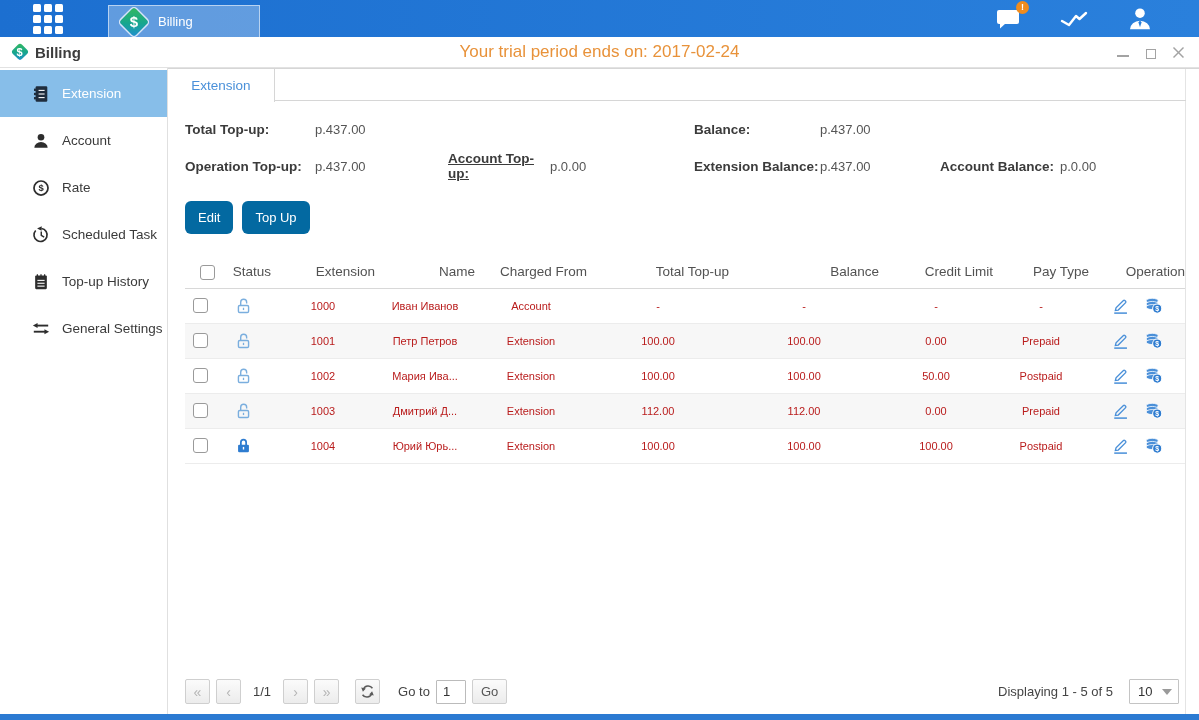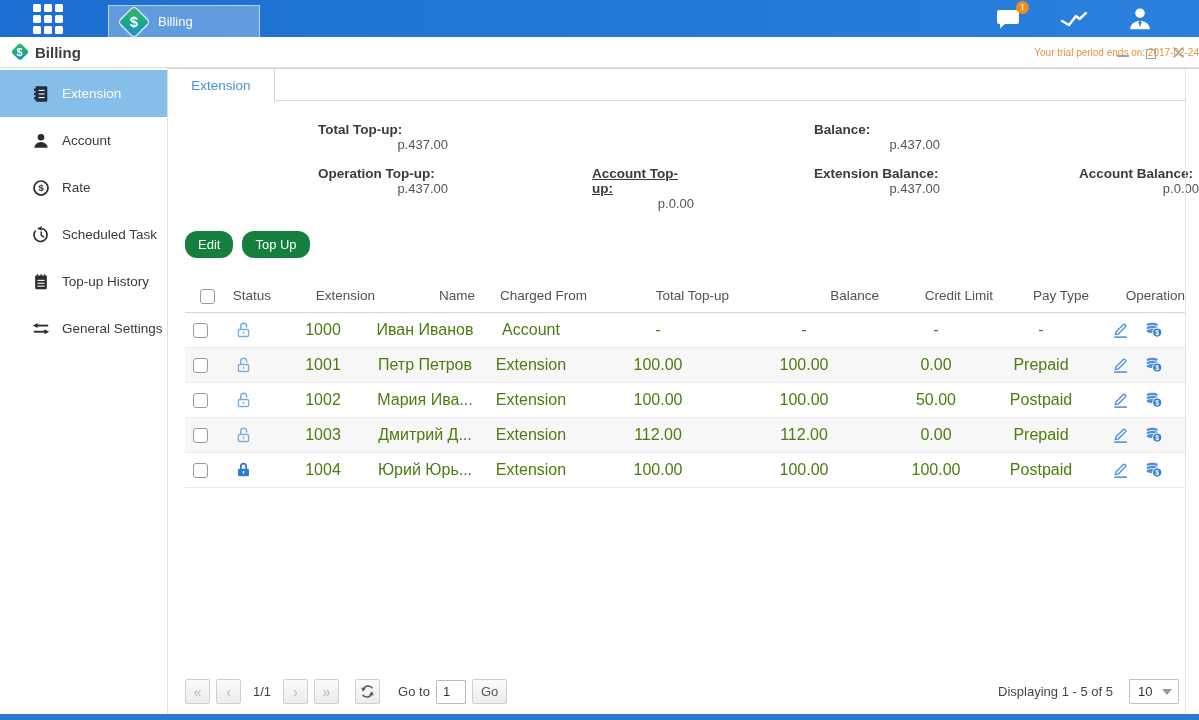--- a/index.html
+++ b/index.html
@@ -46,22 +46,22 @@
     background:#f08c1e; color:#fff; font-size:9px; font-weight:bold;
     display:flex; align-items:center; justify-content:center;
   }
   
   .titlebar{
     height:31px; background:#fff; border-bottom:1px solid #e2e2e2;
     display:flex; align-items:center; position:relative;
   }
   .titlebar .wtitle{ display:flex; align-items:center; gap:6px; margin-left:10px; font-size:15px; font-weight:bold; color:#3d3d3d;}
   .trial{
-    position:absolute; left:0; right:0; text-align:right;
-    color:#e8923a; font-size:10px; pointer-events:none;
+    position:absolute; left:0; right:0; text-align:center;
+    color:#e8923a; font-size:17px; pointer-events:none;
   }
   .win-controls{ margin-left:auto; margin-right:14px; display:flex; align-items:center; gap:15px; z-index:2;}
   .wc{ width:13px; height:13px; display:flex; align-items:flex-end; justify-content:center; cursor:pointer;}
   .wc .min{ width:12px; height:2px; background:#a3a3a3; margin-bottom:2px;}
   .wc .max{ width:10px; height:10px; border:1.5px solid #a3a3a3;}
   
   .app-body{ display:flex; height:646px; background:#fff;}
   .sidebar{ width:168px; border-right:1px solid #e0e0e0; padding-top:2px; flex:0 0 auto;}
   .side-item{
     height:47px; display:flex; align-items:center; gap:12px; padding-left:32px;
@@ -78,40 +78,40 @@
     background:#fff; border-right:1px solid #d6d6d6;
     display:flex; align-items:center; justify-content:center;
     color:#4a90d9; font-size:13.5px; cursor:pointer;
   }
   .tab-rest-line{ position:absolute; left:107px; right:13px; bottom:0; height:1px; background:#d6d6d6;}
   
   .summary{
     padding:21px 0 0 17px;
     display:grid; grid-template-columns:263px 246px 246px 1fr; row-gap:14px;
   }
-  .sum-cell{ display:flex; align-items:flex-end;flex-direction:column;}
+  .sum-cell{ display:flex; align-items:center;}
   .sum-label{ font-weight:bold; color:#3b3b3b; font-size:13.5px;}
   .sum-value{ color:#555; font-size:13px;}
   .lw1{ width:130px;} .lw2{ width:102px;text-decoration:underline;} .lw3{ width:126px;} .lw4{ width:120px;}
   .c1{ grid-column:1;} .c2{ grid-column:2;} .c3{ grid-column:3;} .c4{ grid-column:4;}
   
   .actions{ margin:20px 0 0 17px; display:flex; gap:9px;}
   .btn-primary{
-    background:#15803d; color:#fff; border:none; border-radius:12px;
-    height:27px; padding:0 13px; font-size:13px; font-family:inherit; cursor:pointer;
+    background:#0369a1; color:#fff; border:none; border-radius:6px;
+    height:33px; padding:0 13px; font-size:13px; font-family:inherit; cursor:pointer;
   }
   
   .table-wrap{ margin:22px 14px 0 17px;}
   table{ border-collapse:collapse; table-layout:fixed; width:1000px;}
   thead th{
     height:32px; font-weight:normal; color:#525252; font-size:13.5px;
     border-bottom:1px solid #d8d8d8; text-align:right;
   }
   tbody td{
-    height:35px; font-size:16px; color:#4d7c0f; text-align:center;
+    height:35px; font-size:11px; color:#b91c1c; text-align:center;
     border-bottom:1px solid #ececec; overflow:hidden; white-space:nowrap;
   }
   tbody tr.alt{ background:#f7f7f7;}
   .cb{
     display:inline-block; width:15px; height:15px; border:1.5px solid #9a9a9a;
     border-radius:3px; background:#fff; vertical-align:middle; cursor:pointer;
   }
   .lock-ic{ width:21px; height:21px; vertical-align:middle;}
   .op-ic{ width:19px; height:19px; vertical-align:middle; margin:0 7px; cursor:pointer;}
   

